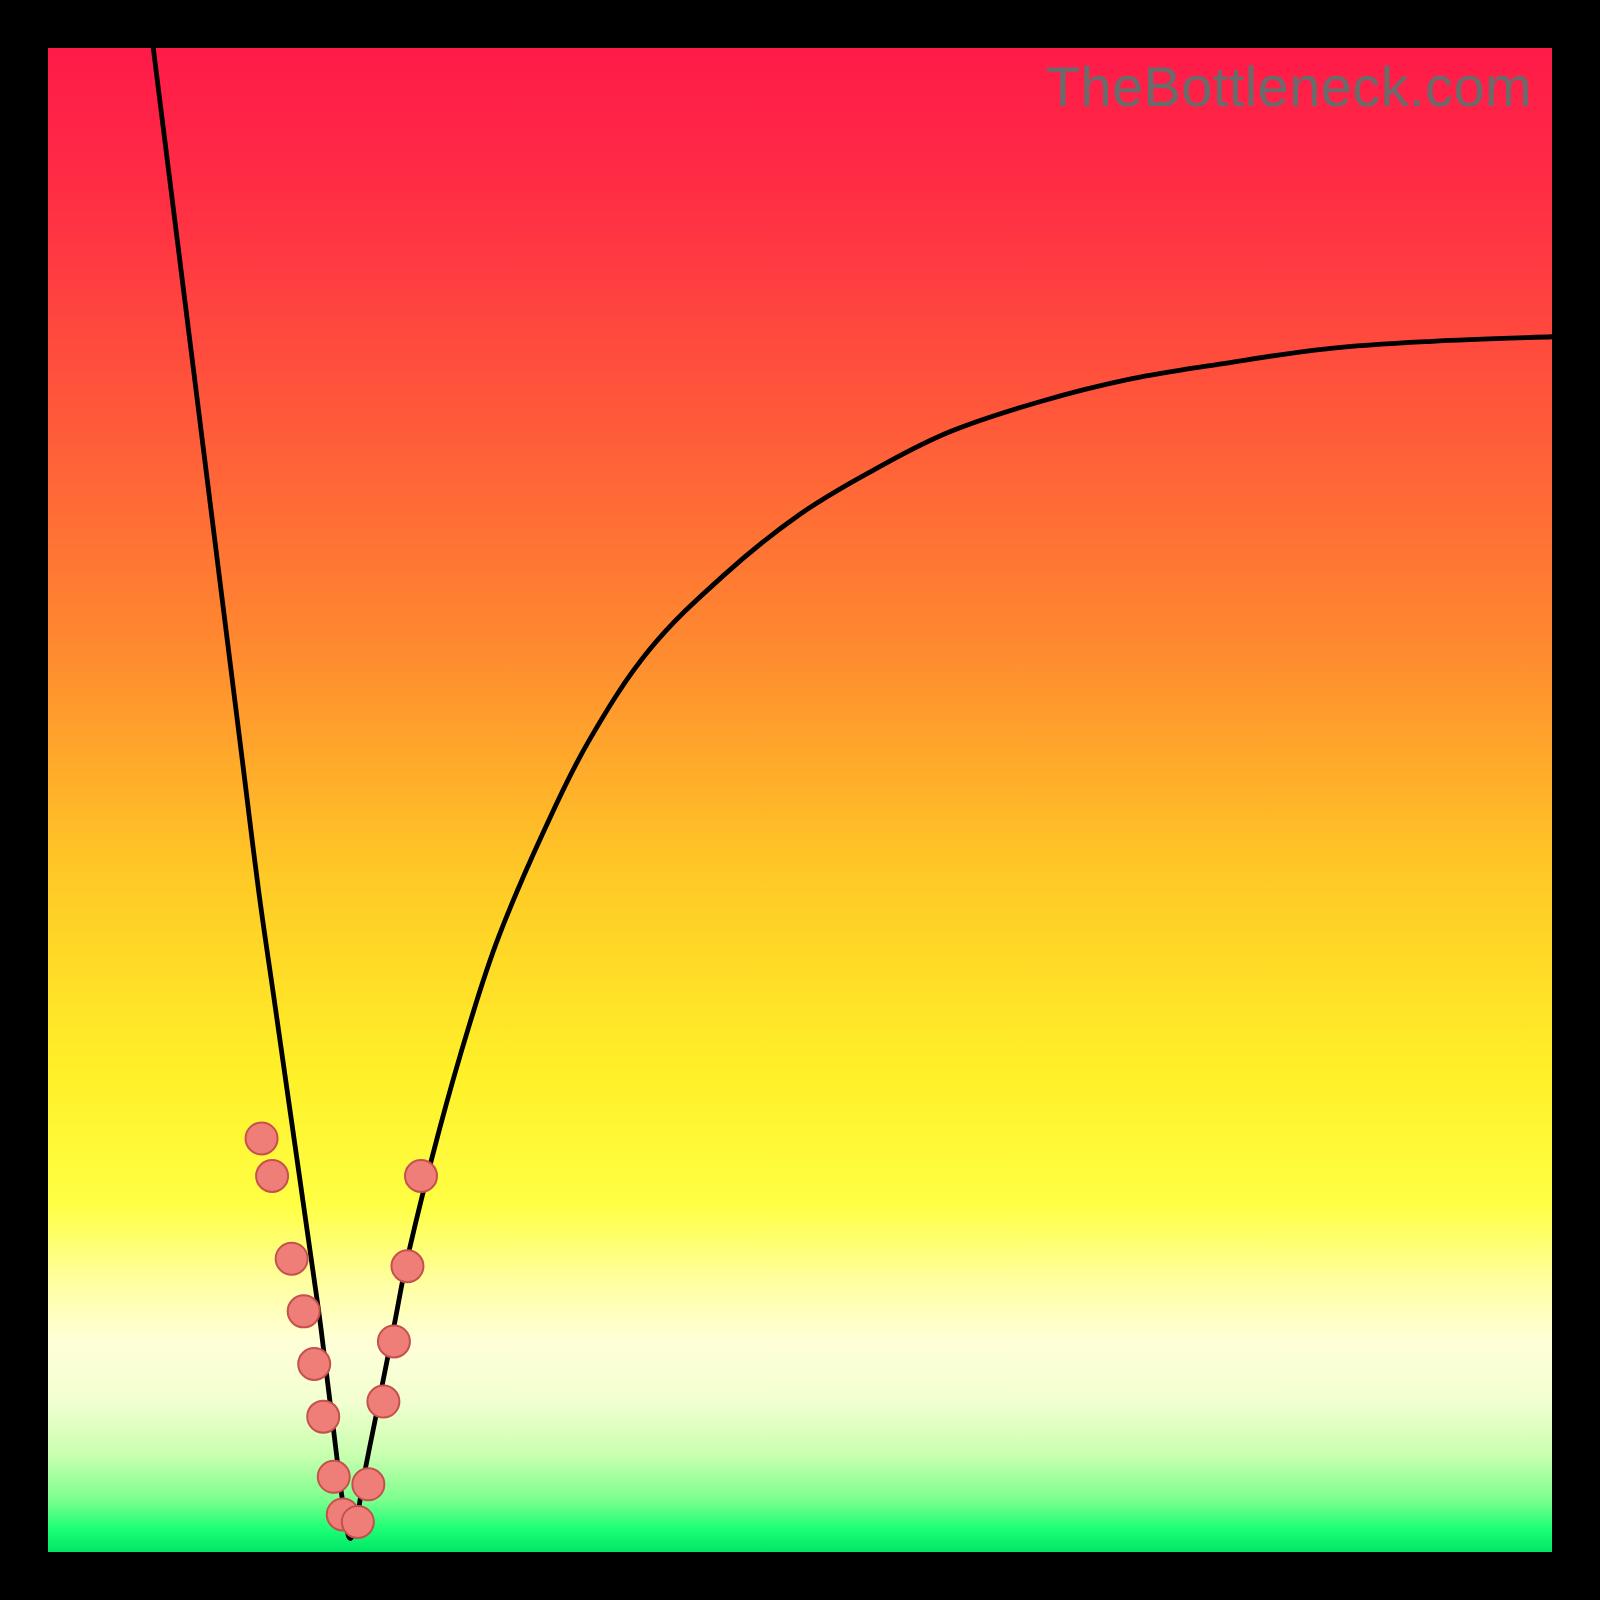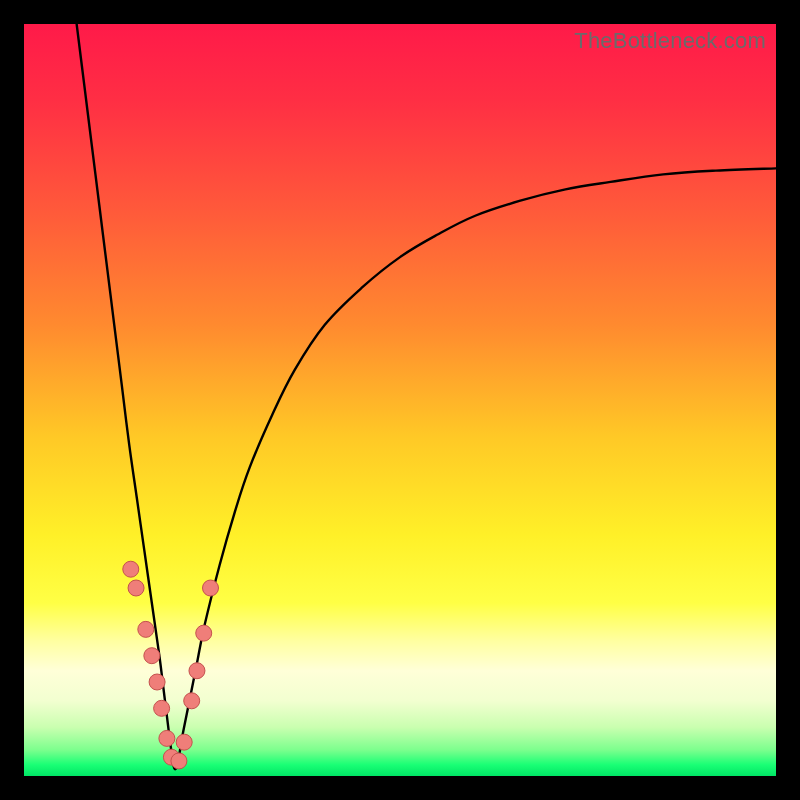--- a/index.html
+++ b/index.html
@@ -22,21 +22,21 @@
     top: 24px;
     width: 752px;
     height: 752px;
     overflow: hidden;
   }
   .watermark {
     position: absolute;
     top: 4px;
     right: 10px;
     color: #6b6b6b;
-    font-size: 22px;
+    font-size: 28px;
     font-weight: 500;
     letter-spacing: 0.2px;
     user-select: none;
   }
   svg {
     position: absolute;
     inset: 0;
   }
 </style>
 </head>

